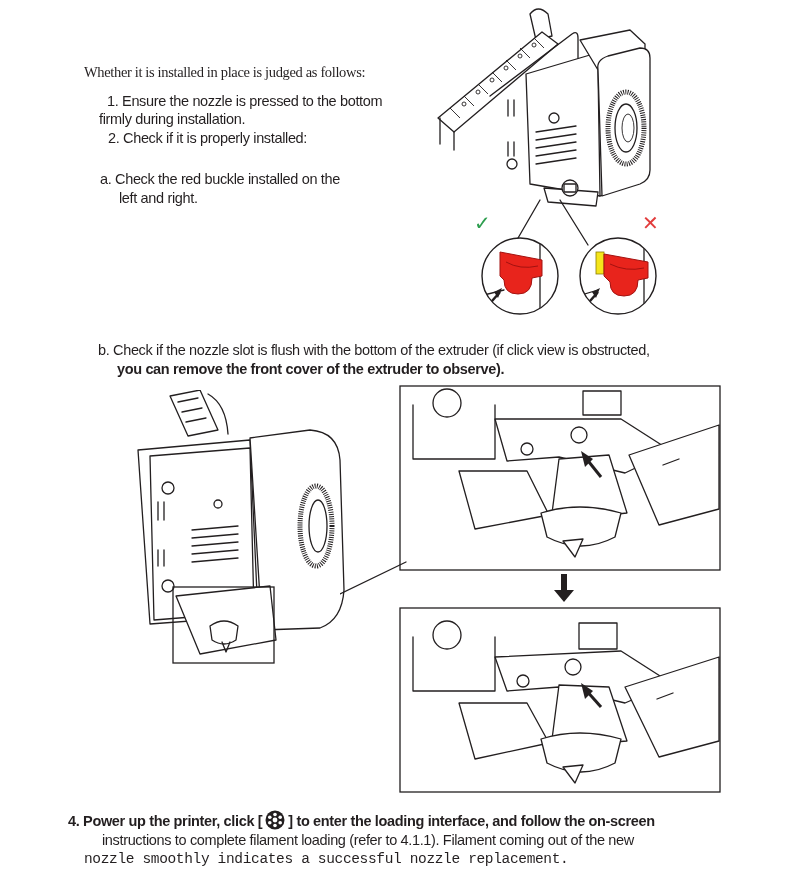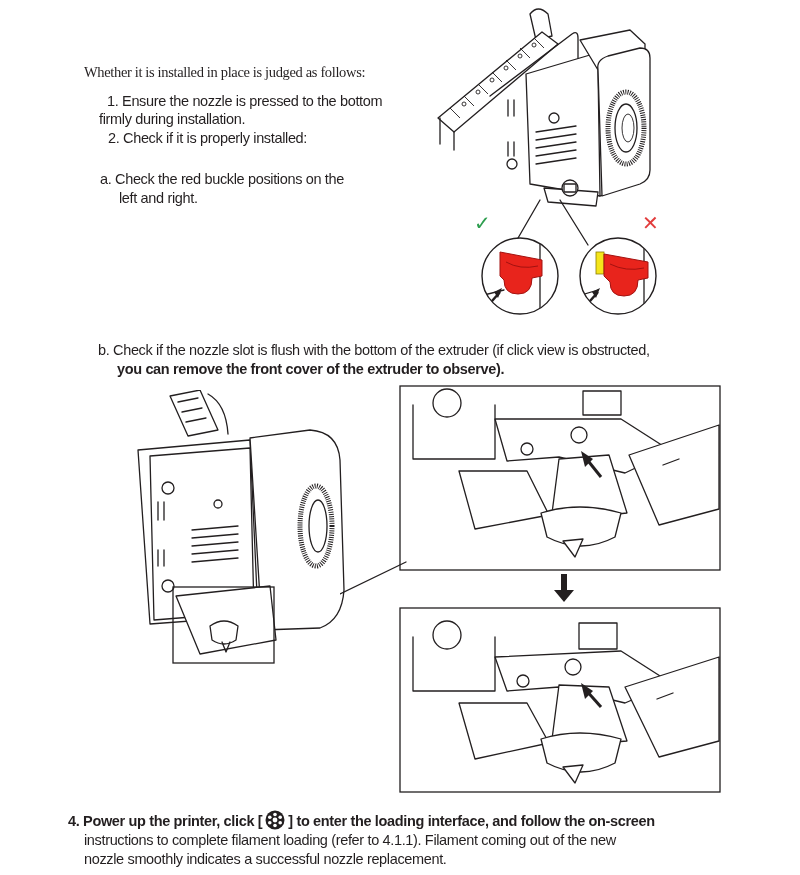--- a/index.html
+++ b/index.html
@@ -15,21 +15,21 @@
   .mark { position: absolute; font-size: 20px; font-weight: bold; line-height: 20px; }
   .inline-icon { display: inline-block; width: 20px; height: 20px; vertical-align: -4px; margin: 0 3px; }
 </style>
 </head>
 <body>
 
 <div class="txt" style="left:84px; top:62px;font-family:Liberation Serif, serif;">Whether it is installed in place is judged as follows:</div>
 <div class="txt" style="left:84px; top:91px;margin-left:23px;">1. Ensure the nozzle is pressed to the bottom</div>
 <div class="txt" style="left:99px; top:109px;text-align:right;">firmly during installation.</div>
 <div class="txt" style="left:84px; top:128px;margin-left:24px;">2. Check if it is properly installed:</div>
-<div class="txt" style="left:100px; top:169px;">a. Check the red buckle positions on the</div>
+<div class="txt" style="left:100px; top:169px;">a. Check the red buckle installed on the</div>
 <div class="txt" style="left:119px; top:188px;">left and right.</div>
 
 <div class="fig" style="left:430px; top:0px;">
   <svg width="260" height="215" viewBox="0 0 260 215">
 
     <g>
       <path class="wf" d="M100 14 q8 -10 18 0 l4 22 l-16 4 z"></path>
       <path class="wf" d="M8 118 L112 32 L128 44 L24 132 Z"></path>
       <path class="ln-thin" d="M20 108 l10 10 M34 96 l10 10 M48 84 l10 10 M62 72 l10 10 M76 60 l10 10 M90 48 l10 10 M104 38 l10 10"></path>
       <circle cx="34" cy="104" r="2" class="ln-thin"></circle>
@@ -190,14 +190,14 @@
       <circle cx="10" cy="10" r="9.5" fill="#231f20"></circle>
       <circle cx="10" cy="10" r="2.4" fill="#fff"></circle>
       <circle cx="10" cy="4.5" r="1.8" fill="#fff"></circle>
         <circle cx="10" cy="15.5" r="1.8" fill="#fff"></circle>
       <circle cx="4.8" cy="7.3" r="1.8" fill="#fff"></circle>
         <circle cx="15.2" cy="7.3" r="1.8" fill="#fff"></circle>
       <circle cx="4.8" cy="12.7" r="1.8" fill="#fff"></circle>
         <circle cx="15.2" cy="12.7" r="1.8" fill="#fff"></circle>
     </svg></span><span>] to enter the loading interface, and follow the on-screen</span>
 </div>
-<div class="txt" style="left:84px; top:830px;">instructions to complete filament loading (refer to 4.1.1). Filament coming out of the new</div>
-<div class="txt" style="left:84px; top:849px;">nozzle smoothly indicates a successful nozzle replacement.</div>
+<div class="txt" style="left:102px; top:830px;">instructions to complete filament loading (refer to 4.1.1). Filament coming out of the new</div>
+<div class="txt" style="left:84px; top:849px;font-family:Liberation Mono, monospace;">nozzle smoothly indicates a successful nozzle replacement.</div>
 
 </body></html>

